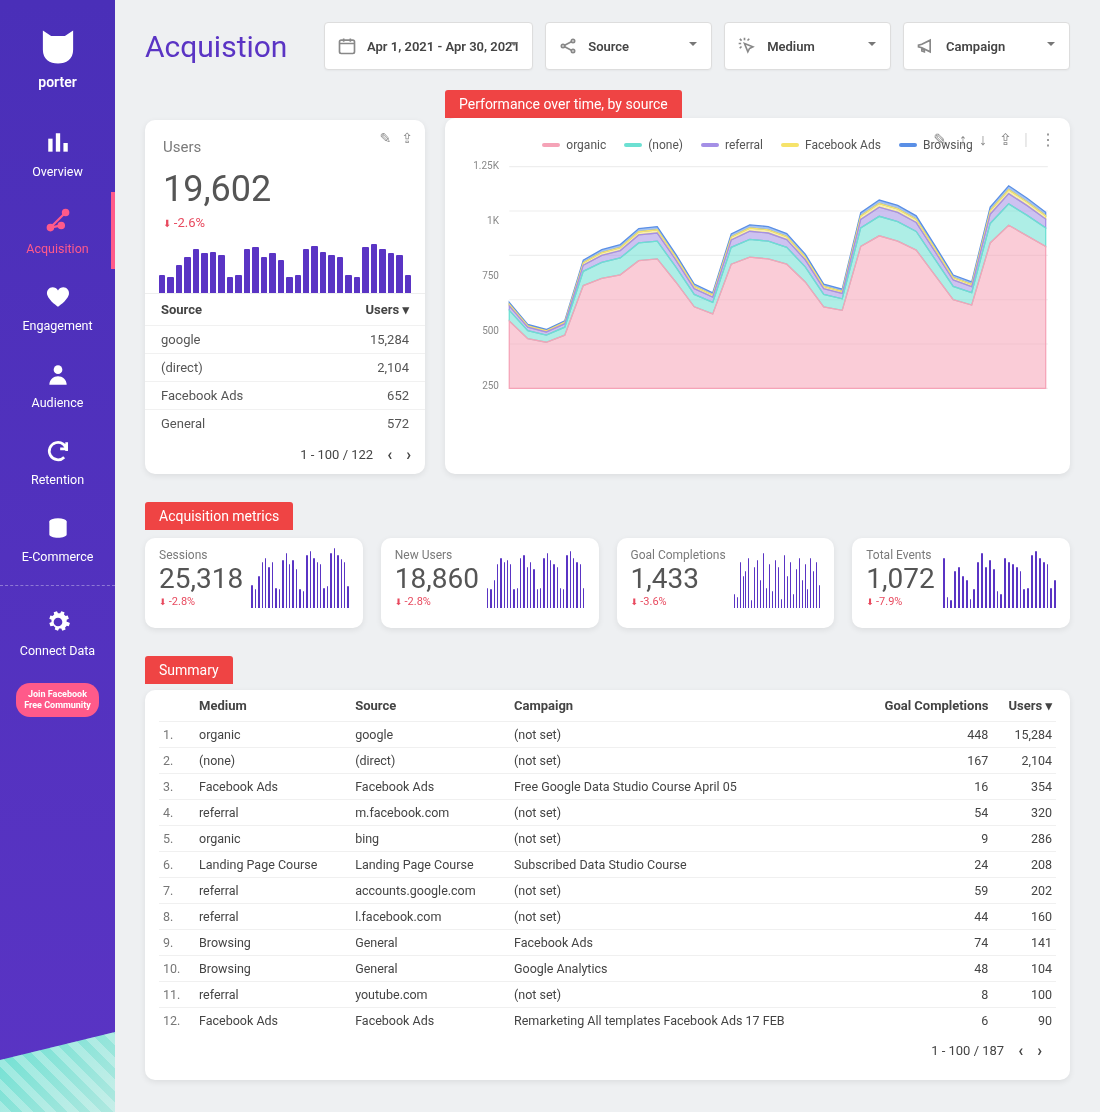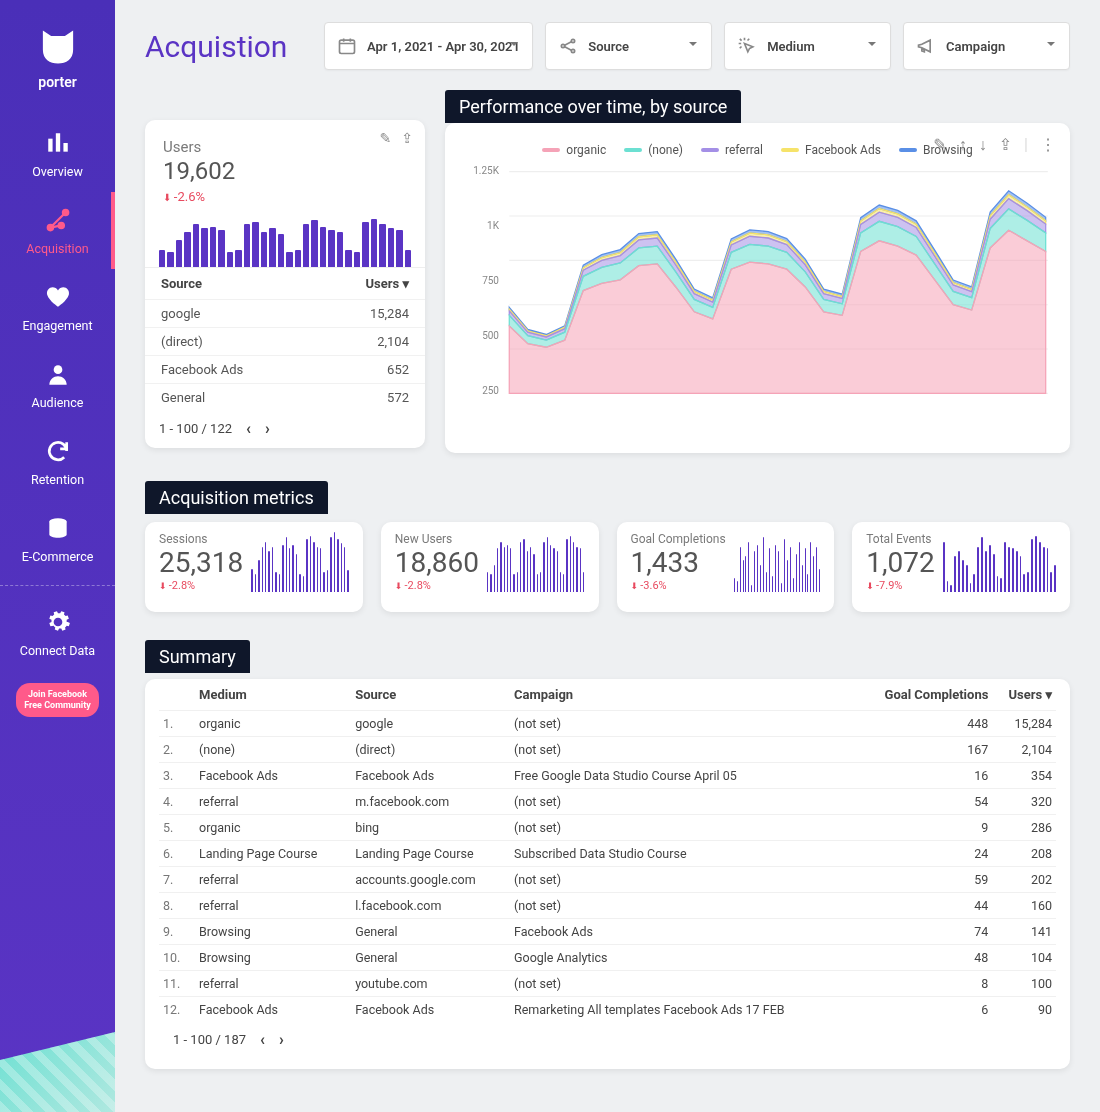--- a/index.html
+++ b/index.html
@@ -24,32 +24,32 @@
 .filter.date { flex:1.3; font-weight:600;}
 .filter .ficon { margin-right:10px; width:20px; height:20px; }
 .filter::after { content:''; position:absolute; right:14px; top:50%; transform:translateY(-50%); border:4px solid transparent; border-top-color:#777;}
 .row { display:flex; gap:20px; margin-top:0;}
 .card { background:#fff; border-radius:10px; box-shadow:0 2px 6px rgba(0,0,0,.08); position:relative;}
 .users-card { width:280px; padding:0; overflow:hidden;}
 .card-actions { position:absolute; top:10px; right:12px; display:flex; gap:10px; color:#888;}
 .card-actions span { cursor:pointer; font-size:14px;}
 .uc-top { padding:18px 18px 8px;}
 .uc-label { color:#7a7a7a; font-size:15px;}
-.uc-value { font-size:24px; color:#555; font-weight:400; line-height:1.1; margin-top:2px;}
+.uc-value { font-size:36px; color:#555; font-weight:400; line-height:1.1; margin-top:14px;}
 .uc-delta { color:#e84a5f; font-size:13px; margin-top:5px;}
 .uc-delta::before { content:'⬇ '; font-size:10px;}
 .spark { height:55px; padding:4px 14px 0; display:flex; align-items:flex-end; gap:2px; }
 .spark div { flex:1; background:#5a34c4; border-radius:1px 1px 0 0;}
 .spark.mini { height:60px; padding:0; gap:2px;}
 .uc-table { border-top:1px solid #eee;}
 .uc-th { display:flex; justify-content:space-between; padding:8px 16px; font-size:13px; font-weight:700; color:#444;}
 .uc-tr { display:flex; justify-content:space-between; padding:6px 16px; font-size:13px; color:#555; border-top:1px solid #f1f1f1;}
-.pager { display:flex; justify-content:flex-start; align-items:center; gap:14px; padding:8px 14px 10px; font-size:13px; color:#444;}
+.pager { display:flex; justify-content:flex-end; align-items:center; gap:14px; padding:8px 14px 10px; font-size:13px; color:#444;}
 .pager span.nav { cursor:pointer; font-weight:700; font-size:16px;}
-.section-tab { display:inline-block; background:#0f172a; color:#fff; padding:6px 14px; font-size:18px; border-radius:3px 3px 0 0; }
+.section-tab { display:inline-block; background:#ef4444; color:#fff; padding:6px 14px; font-size:14px; border-radius:3px 3px 0 0; }
 .perf-wrap { flex:1; display:flex; flex-direction:column;}
 .perf-card { flex:1; padding:14px 18px 10px; min-height:330px;}
 .perf-actions { position:absolute; top:12px; right:14px; display:flex; gap:12px; color:#888; align-items:center;}
 .perf-actions span { cursor:pointer;}
 .legend { display:flex; justify-content:center; gap:18px; font-size:12px; color:#555; margin:6px 0 8px;}
 .legend .li { display:flex; align-items:center; gap:6px;}
 .legend .sw { width:18px; height:4px; border-radius:2px;}
 .chart-area { position:relative; height:255px;}
 .chart-svg { width:100%; height:100%;}
 .y-ticks { position:absolute; left:0; top:0; bottom:24px; width:40px; display:flex; flex-direction:column; justify-content:space-between; font-size:10px; color:#888; text-align:right; padding-right:4px;}

